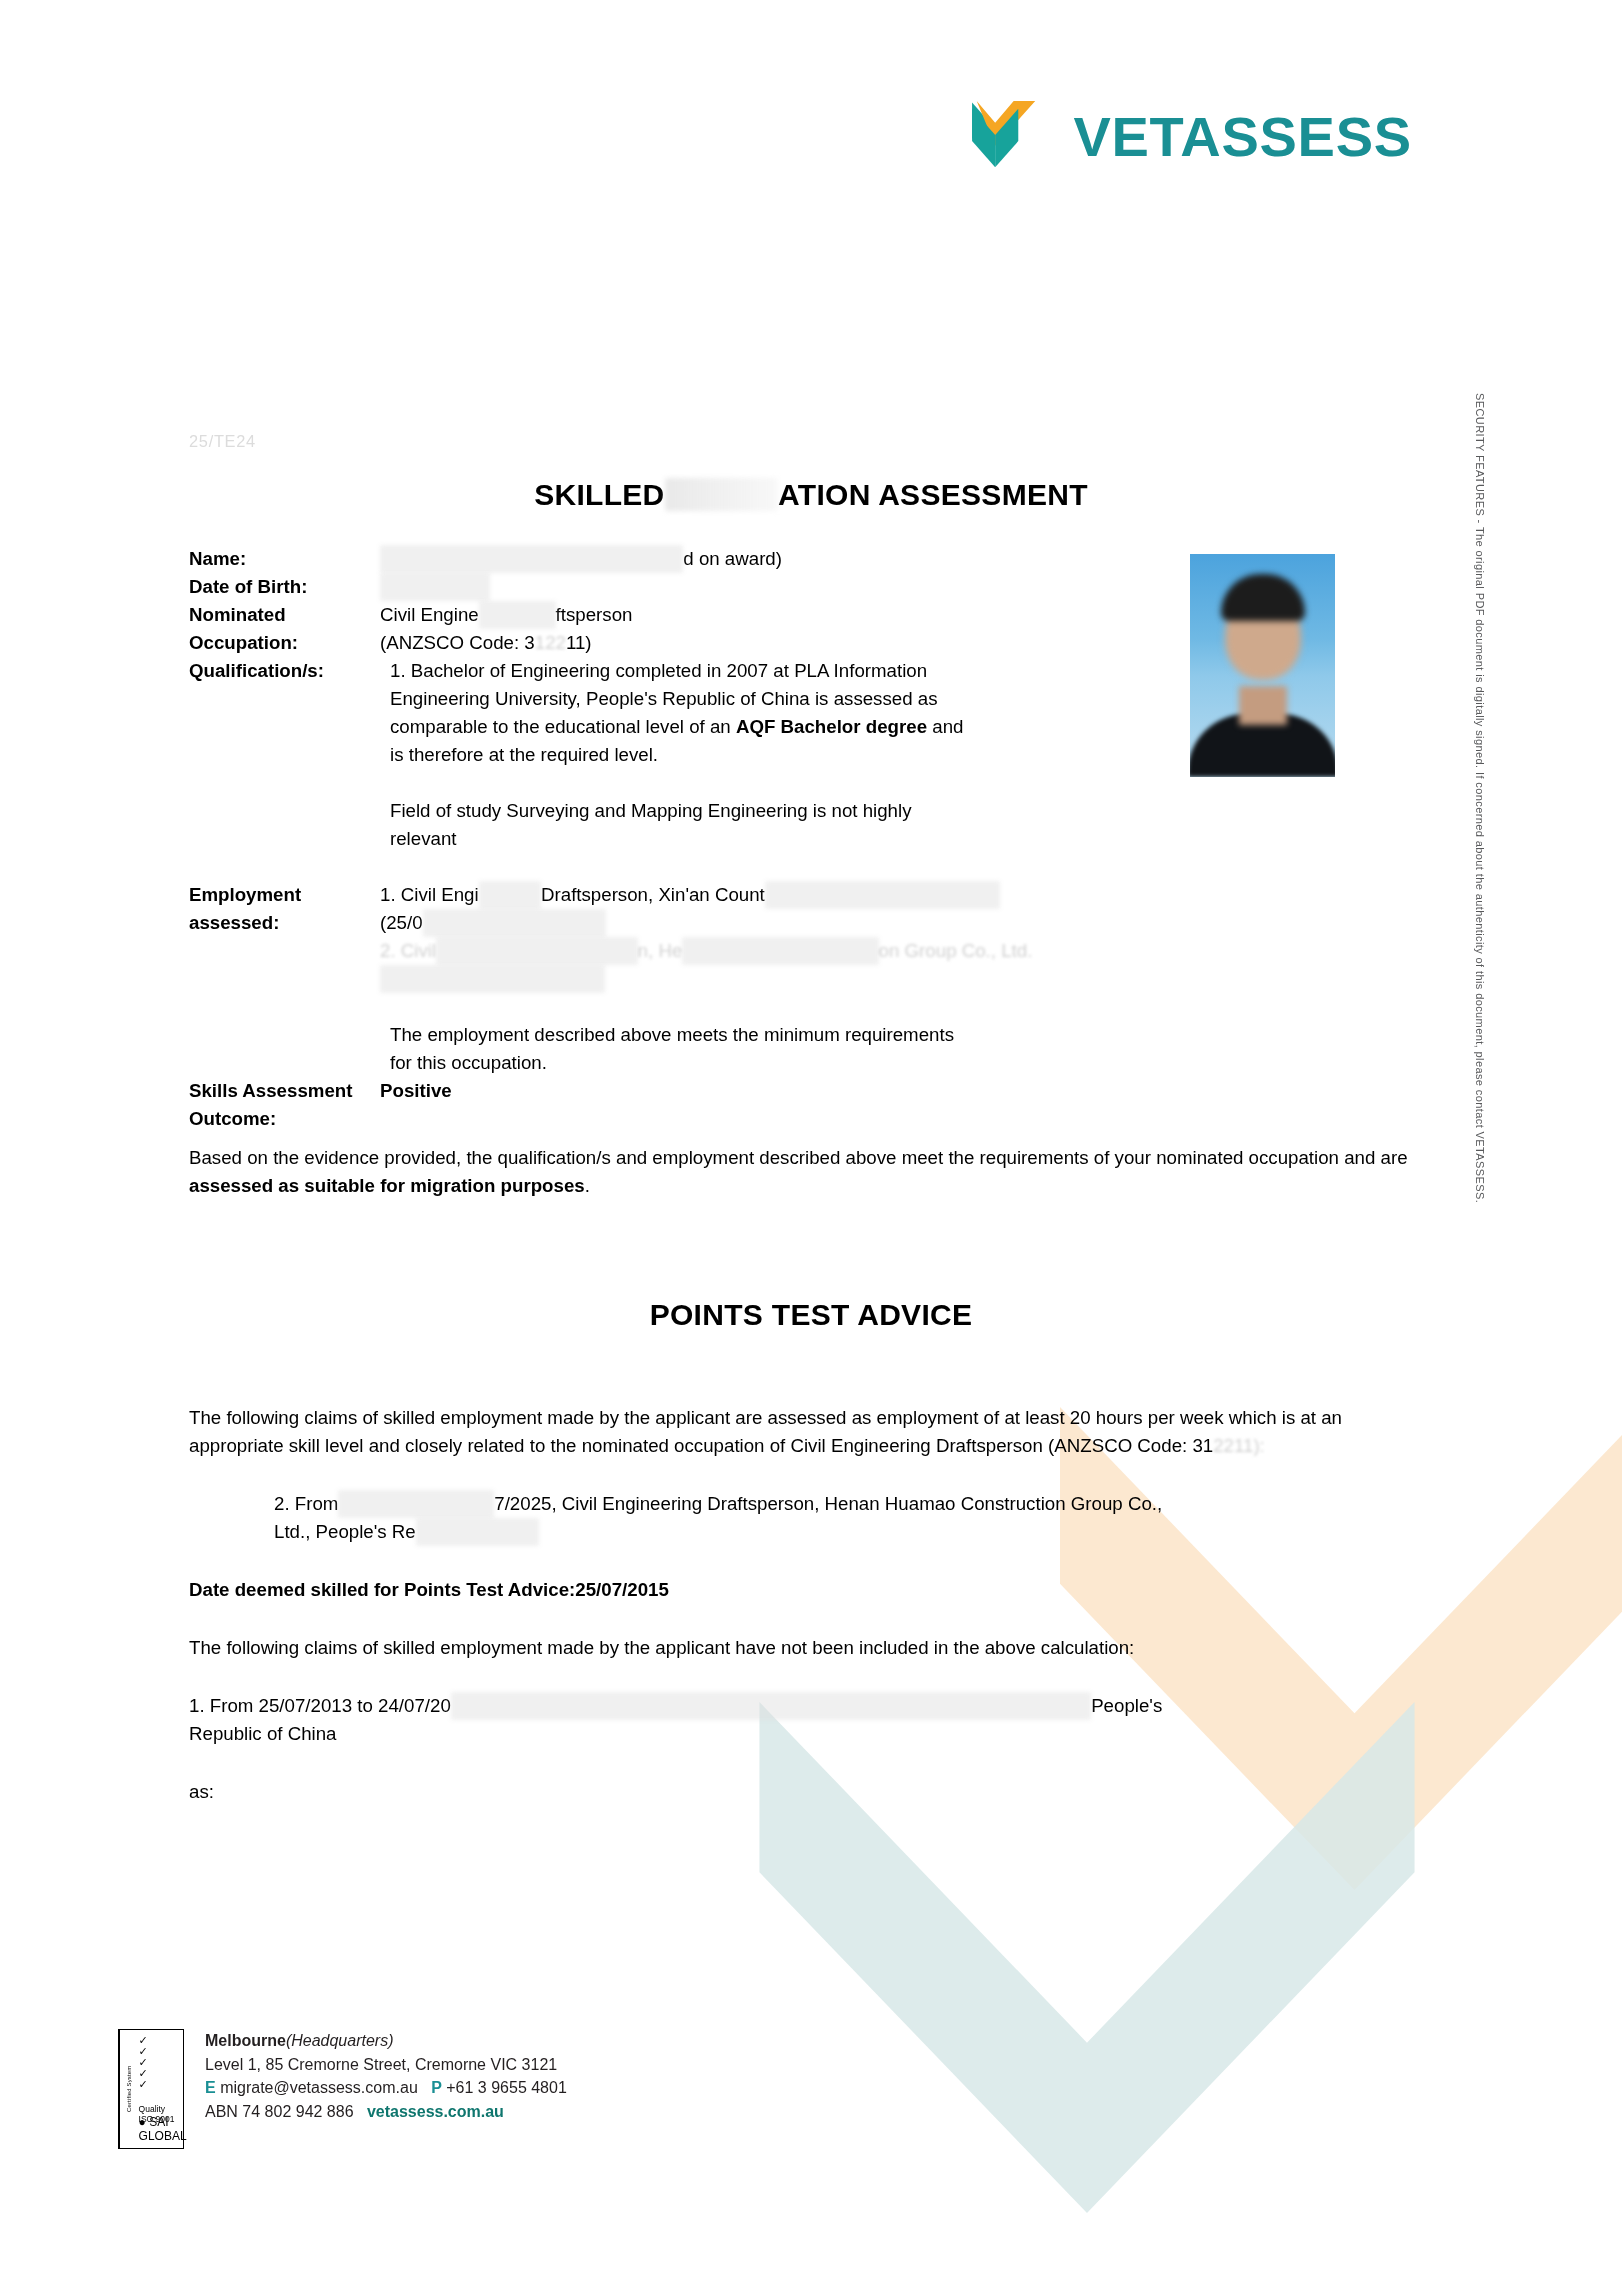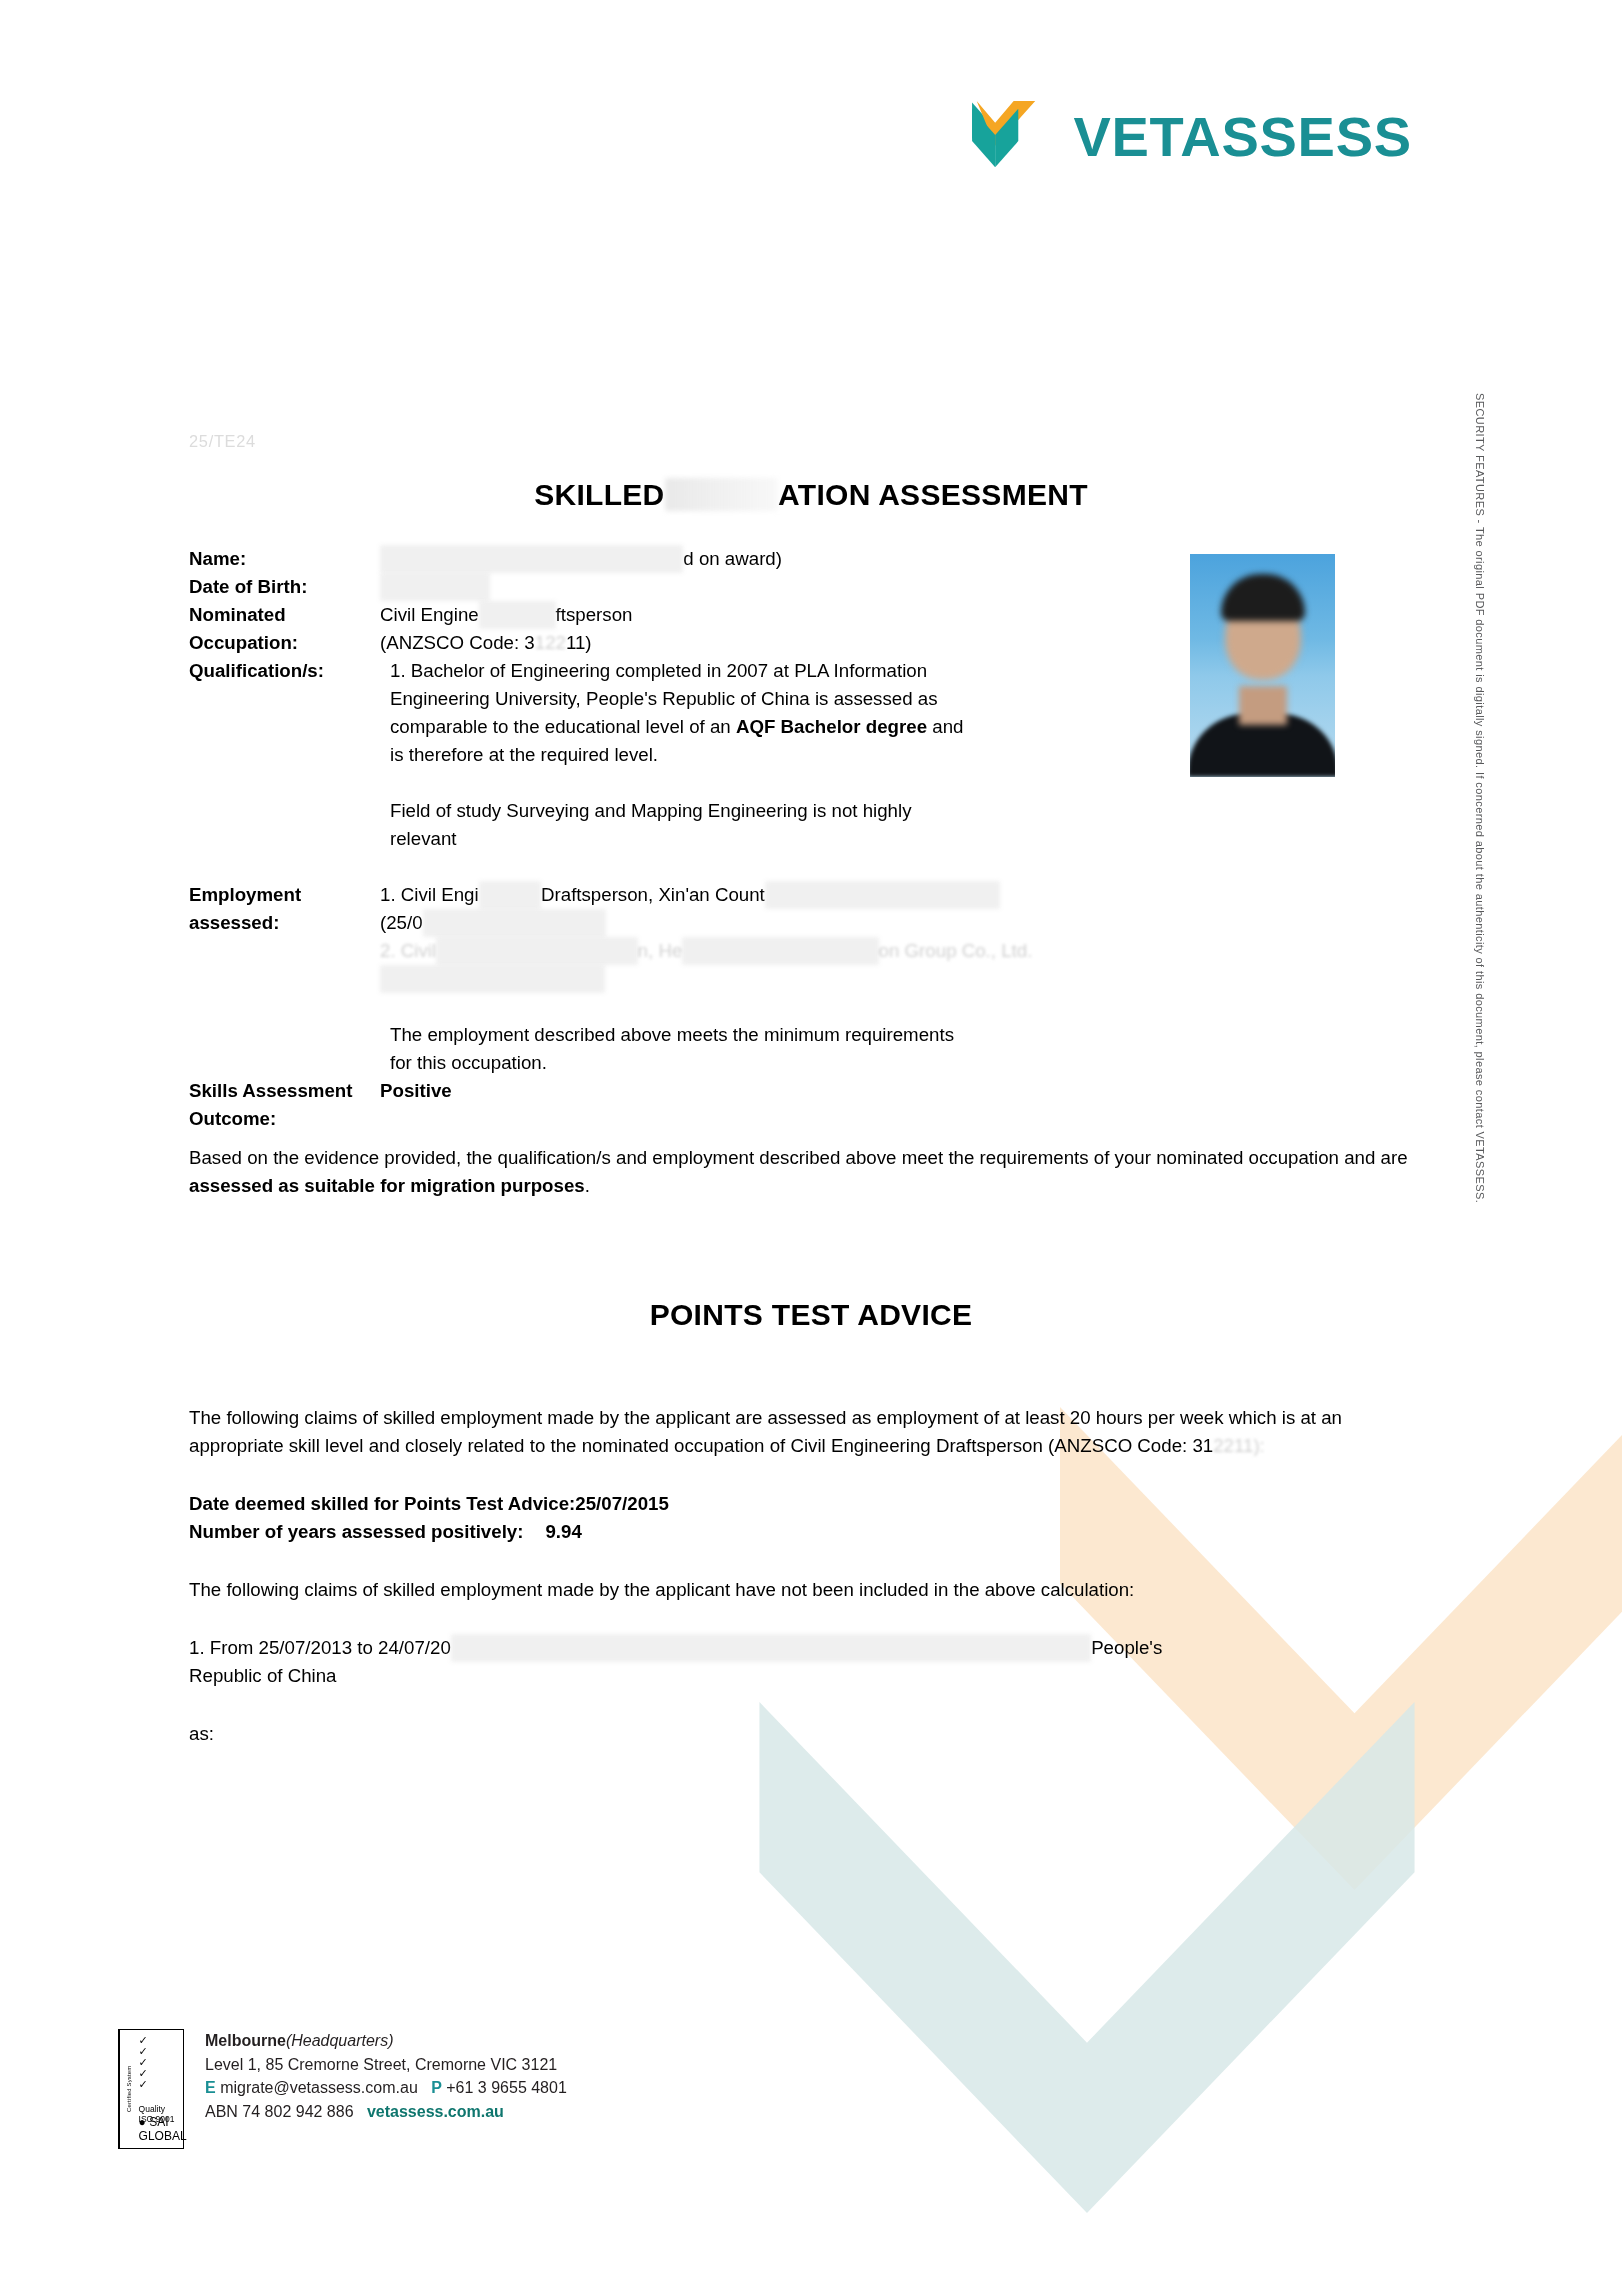--- a/index.html
+++ b/index.html
@@ -420,27 +420,28 @@
       <span>Based on the evidence provided, the qualification/s and employment described above meet the requirements of your nominated occupation and are </span><span class="bold">assessed as suitable for migration purposes</span><span>.</span>
     </div>
 
     <div class="title-points">POINTS TEST ADVICE</div>
 
     <div class="section-para">
       <span>The following claims of skilled employment made by the applicant are assessed as employment of at least 20 hours per week which is at an appropriate skill level and closely related to the nominated occupation of Civil Engineering Draftsperson (ANZSCO Code: 31</span><span class="rd-soft">2211):</span>
     </div>
 
     <div class="emp-list">
+      <div>
+        <span>2. From</span><span class="rd"> 01/07/2021 to 07/0</span><span>7/2025, Civil Engineering Draftsperson, Henan Huamao Construction Group Co.,</span><br>
+        <span>Ltd., People's Re</span><span class="rd">public of China</span>
+      </div>
     </div>
 
     <div class="kv-bold">
       <span>Date deemed skilled for Points Test Advice:</span><span>25/07/2015</span>
-    </div>
-    <div class="kv-bold" style="margin-top:0">
-      <span>Number of years assessed positively:</span><span class="val">9.94</span>
     </div>
 
     <div class="excluded-head">The following claims of skilled employment made by the applicant have not been included in the above calculation:</div>
 
     <div class="excluded-item">
       <span>1. From 25/07/2013 to 24/07/20</span><span class="rd">15, Civil Engineering Draftsperson, Xin'an County Natural Resources Bureau, </span><span>People's</span><br>
       <span>Republic of China</span>
     </div>
 
     <div class="as-label">as:</div>

